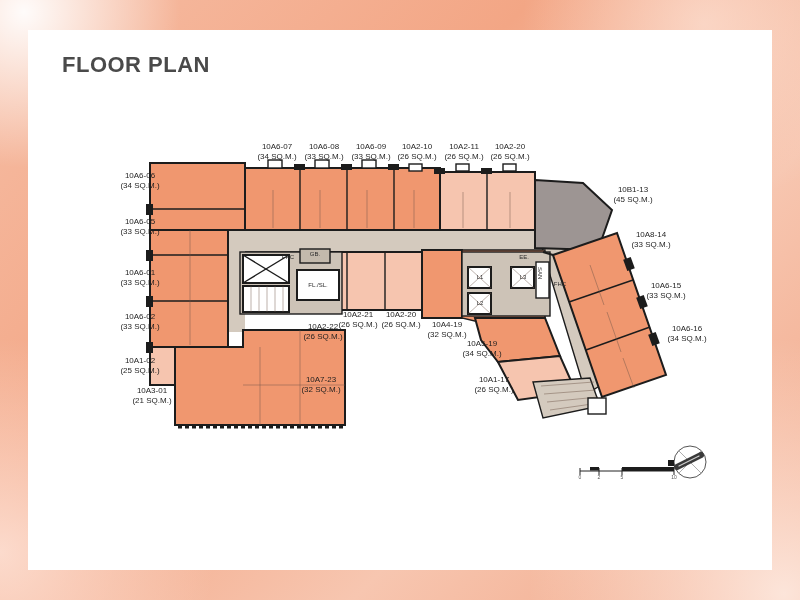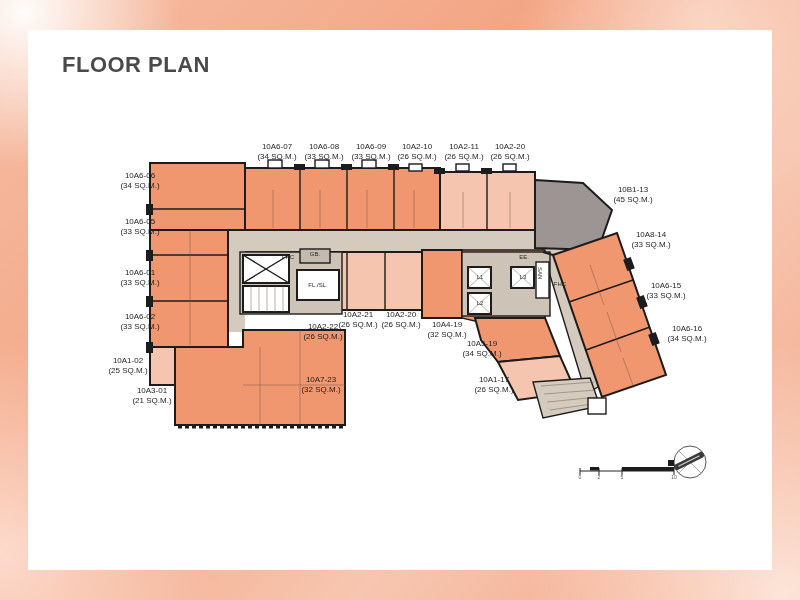--- a/index.html
+++ b/index.html
@@ -180,21 +180,21 @@
         <rect x="668" y="460" width="6" height="6" class="blk"></rect>
         <line x1="677" y1="467" x2="701" y2="455" stroke="#3a3a3a" stroke-width="6" stroke-linecap="round"></line>
         <line x1="679" y1="466" x2="699" y2="456" stroke="#cfcfcf" stroke-width="1.2" stroke-linecap="round"></line>
       </g>
     </svg>
 
     <div class="ulabel" style="left:112px;top:141px"><span>10A6-06</span><br><span>(34 SQ.M.)</span></div>
     <div class="ulabel" style="left:112px;top:187px"><span>10A6-05</span><br><span>(33 SQ.M.)</span></div>
     <div class="ulabel" style="left:112px;top:238px"><span>10A6-01</span><br><span>(33 SQ.M.)</span></div>
     <div class="ulabel" style="left:112px;top:282px"><span>10A6-02</span><br><span>(33 SQ.M.)</span></div>
-    <div class="ulabel" style="left:100px;top:326px"><span>10A1-02</span><br><span>(25 SQ.M.)</span></div>
+    <div class="ulabel" style="left:112px;top:326px"><span>10A1-02</span><br><span>(25 SQ.M.)</span></div>
     <div class="ulabel" style="left:124px;top:356px"><span>10A3-01</span><br><span>(21 SQ.M.)</span></div>
 
     <div class="ulabel" style="left:249px;top:112px"><span>10A6-07</span><br><span>(34 SQ.M.)</span></div>
     <div class="ulabel" style="left:296px;top:112px"><span>10A6-08</span><br><span>(33 SQ.M.)</span></div>
     <div class="ulabel" style="left:343px;top:112px"><span>10A6-09</span><br><span>(33 SQ.M.)</span></div>
     <div class="ulabel" style="left:389px;top:112px"><span>10A2-10</span><br><span>(26 SQ.M.)</span></div>
     <div class="ulabel" style="left:436px;top:112px"><span>10A2-11</span><br><span>(26 SQ.M.)</span></div>
     <div class="ulabel" style="left:482px;top:112px"><span>10A2-20</span><br><span>(26 SQ.M.)</span></div>
 
     <div class="ulabel" style="left:605px;top:155px"><span>10B1-13</span><br><span>(45 SQ.M.)</span></div>

